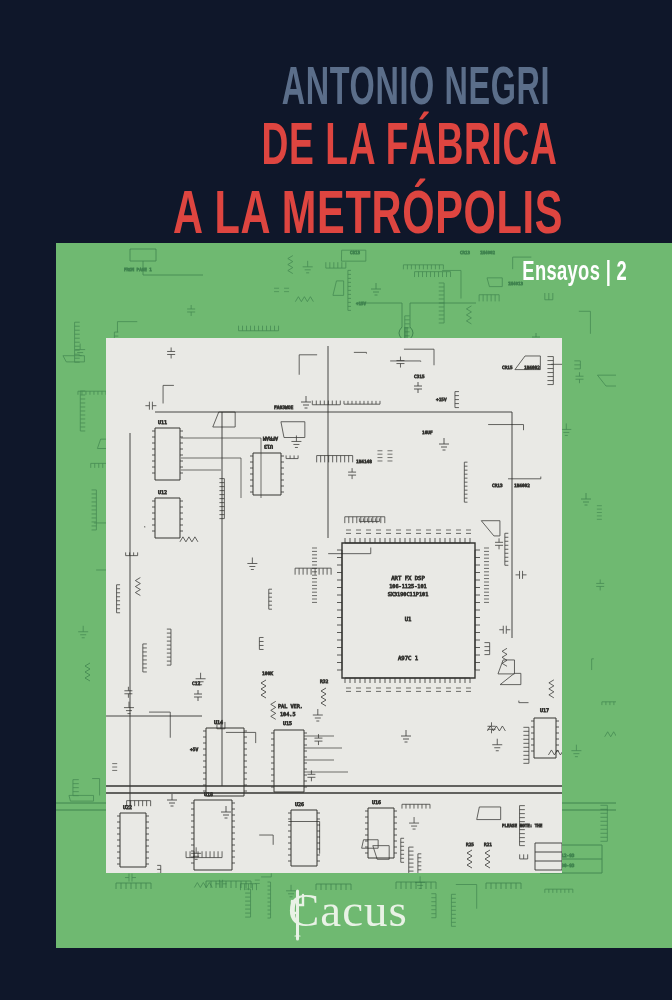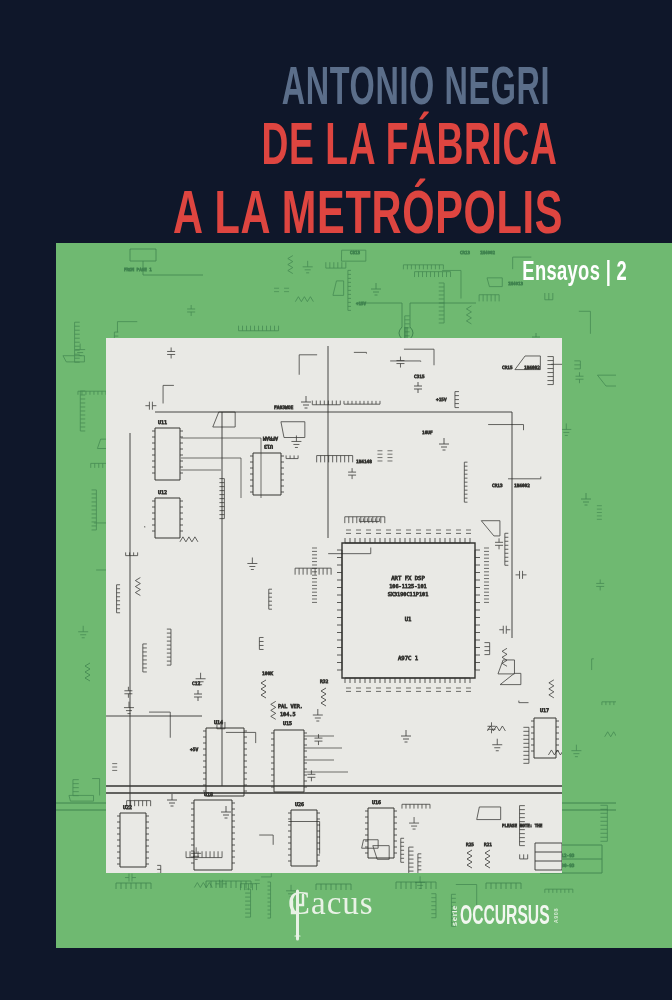--- a/index.html
+++ b/index.html
@@ -11,21 +11,21 @@
   .t2{right:109px;top:176px;font-size:62px;color:var(--title,#de4540);transform:scaleX(.67);letter-spacing:1px;}
   .band{position:absolute;left:56px;top:243px;width:637px;height:705px;background:var(--green,#6fb971);}
   .band svg{position:absolute;left:0;top:0;}
   .ensayos{position:absolute;right:66px;top:13px;font-weight:700;font-size:27px;color:#ffffff;
            transform:scaleX(.68);transform-origin:100% 50%;white-space:nowrap;letter-spacing:.5px;}
   .schembox{position:absolute;left:50px;top:95px;width:456px;height:535px;background:var(--schembg,#e9e9e5);}
   .schembox svg{position:absolute;left:0;top:0;}
   svg text{font-family:"DejaVu Sans Mono","Liberation Mono",monospace;fill:var(--ink,#22221f);}
   #band-svg text{fill:var(--trace,#2d6e41);}
   .pub{position:absolute;left:232px;top:644px;display:flex;align-items:flex-end;
-       font-family:"Liberation Serif","DejaVu Serif",serif;font-size:33px;line-height:1;
+       font-family:"Liberation Serif","DejaVu Serif",serif;font-size:47px;line-height:1;
        color:var(--logowhite,#e9f2e6);letter-spacing:1px;}
   .pub .cactus-svg{margin:0 1px 1px 1px;}
   .serieblock{position:absolute;left:394px;top:657px;display:flex;align-items:center;}
   .vert,.vert2{writing-mode:vertical-rl;transform:rotate(180deg);color:#e9f2e6;font-weight:700;}
   .vert{font-size:8px;letter-spacing:.5px;margin-right:1px;}
   .occ{display:inline-block;font-weight:700;font-size:27px;letter-spacing:0;color:#f2f7f0;
        transform:scaleX(.58);transform-origin:0 50%;white-space:nowrap;margin-right:-62px;}
   .vert2{font-size:5.5px;opacity:.85;letter-spacing:.5px;}
 </style>
 </head>
@@ -310,20 +310,15 @@
         <g stroke="#e9f2e6" fill="none" stroke-linecap="round">
           <path d="M8.5,4 V52" stroke-width="3"></path>
           <path d="M8.5,26 H3 V14" stroke-width="2.4"></path>
           <path d="M8.5,18 H14 V8" stroke-width="2.4"></path>
           <path d="M6,49 h5" stroke-width="1.2"></path>
         </g>
       </svg>
       <span>us</span>
     </div>
 
-    <div class="serieblock">
-      <span class="vert">serie</span>
-      <span class="occ">OCCURSUS</span>
-      <span class="vert2">A908</span>
-    </div>
 
   </div>
 </div>
 
 </body></html>

